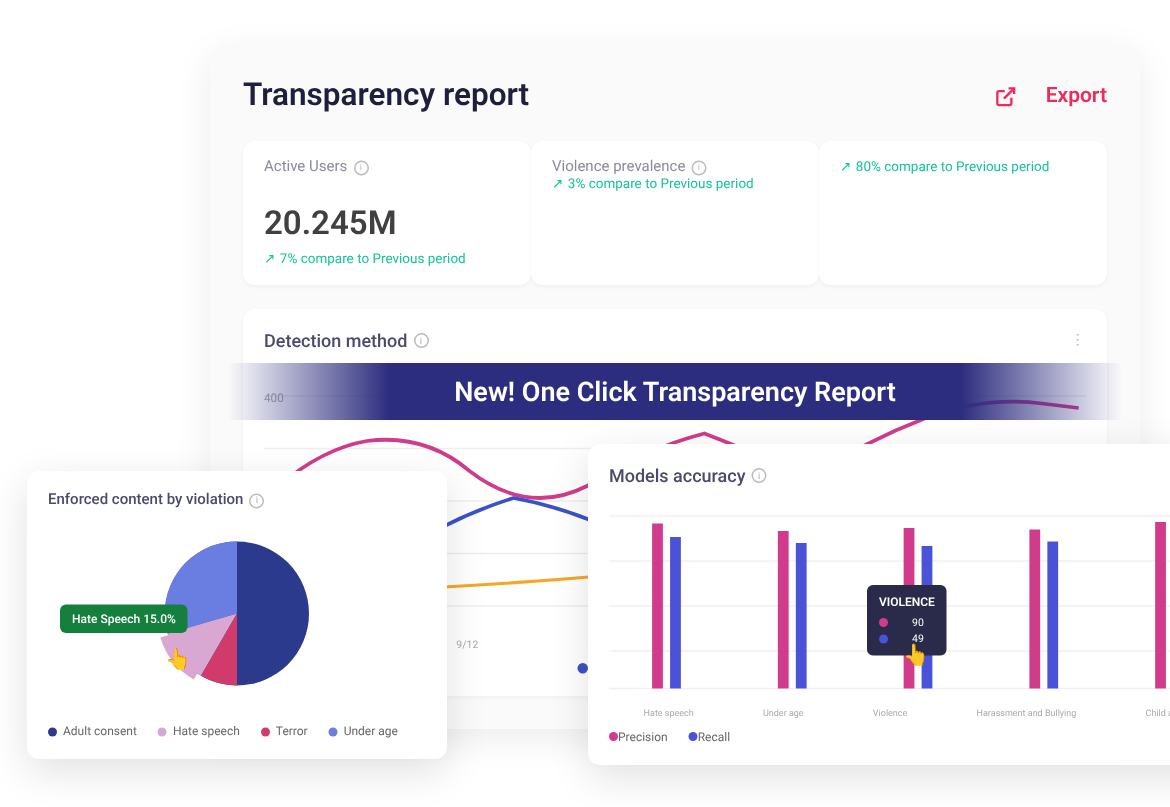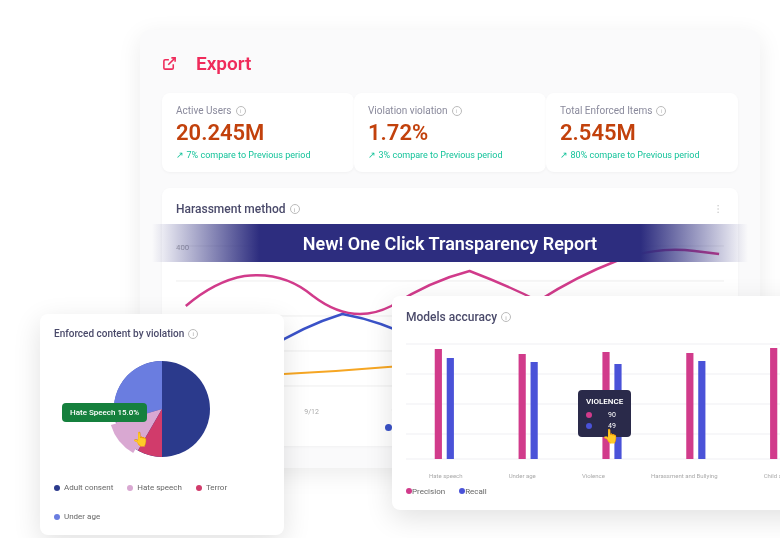--- a/index.html
+++ b/index.html
@@ -1,31 +1,31 @@
 <!DOCTYPE html>
 <html><head>
 <meta charset="utf-8">
 <style>
 *{margin:0;padding:0;box-sizing:border-box;font-family:-apple-system,BlinkMacSystemFont,'Segoe UI',Roboto,sans-serif}
 body{background:#fff;width:780px;height:538px;position:relative;overflow:hidden}
 .main-card{position:absolute;left:140px;top:30px;width:620px;background:#fafafb;border-radius:10px;box-shadow:0 6px 24px rgba(0,0,0,.08);padding:22px}
 .header{display:flex;justify-content:space-between;align-items:center;margin-bottom:18px}
 .title{font-size:21px;font-weight:600;color:#1e1e3d}
-.export{display:flex;align-items:center;gap:19px;color:#ef2b5b;font-weight:600;font-size:19px;cursor:pointer}
+.export{display:flex;align-items:center;gap:19px;color:#ef2b5b;font-weight:600;font-size:14px;cursor:pointer}
 .stats{display:flex;gap:0;margin-bottom:16px}
 .stat-card{flex:1;background:#fff;border-radius:8px;padding:12px 14px;box-shadow:0 1px 3px rgba(0,0,0,.04)}
 .stat-label{font-size:10px;color:#8a8a9c;display:flex;align-items:center;gap:4px}
-.stat-value{font-size:22px;font-weight:600;color:#c2410c;margin:4px 0 5px}
+.stat-value{font-size:22px;font-weight:600;color:#404040;margin:20px 0 5px}
 .stat-trend{font-size:9px;color:#14c39a;display:flex;align-items:center;gap:3px}
 .section{background:#fff;border-radius:8px;padding:14px;box-shadow:0 1px 3px rgba(0,0,0,.04);position:relative}
 .section-header{display:flex;justify-content:space-between;align-items:center;font-size:12px;color:#4a4a6a;font-weight:500}
 .section-title{display:flex;align-items:center;gap:4px}
 .banner{position:absolute;top:36px;left:-10px;right:-10px;height:38px;background:linear-gradient(90deg,rgba(255,255,255,0) 0%,#2d2d7f 18%,#2d2d7f 82%,rgba(255,255,255,0) 100%);color:#fff;font-weight:600;font-size:18px;display:flex;align-items:center;justify-content:center;z-index:5}
 .line-chart{height:180px;position:relative;margin-top:10px}
-.pie-card{position:absolute;left:40px;top:314px;width:244px;background:#fff;border-radius:8px;box-shadow:0 8px 28px rgba(0,0,0,.12);padding:14px;z-index:10}
+.pie-card{position:absolute;left:18px;top:314px;width:280px;background:#fff;border-radius:8px;box-shadow:0 8px 28px rgba(0,0,0,.12);padding:14px;z-index:10}
 .pie-header{font-size:10px;color:#4a4a6a;font-weight:500;display:flex;align-items:center;gap:4px;margin-bottom:10px}
 .pie-wrap{position:relative;display:flex;justify-content:center;margin:8px 0 14px}
 .pie-tooltip{position:absolute;left:8px;top:54px;background:#15803d;color:#fff;font-size:8px;padding:5px 8px;border-radius:4px;font-weight:500;z-index:2}
 .cursor{position:absolute;left:78px;top:82px;z-index:3;font-size:14px}
 .pie-legend{display:flex;flex-wrap:wrap;gap:20px 14px;font-size:8px;color:#666}
 .pie-legend span{display:flex;align-items:center;gap:4px}
 .dot{width:6px;height:6px;border-radius:50%;display:inline-block}
 .bar-card{position:absolute;left:392px;top:296px;width:440px;background:#fff;border-radius:8px;box-shadow:0 8px 28px rgba(0,0,0,.12);padding:14px;z-index:10}
 .bar-chart{height:130px;position:relative;margin:10px 0 8px}
 .bar-tooltip{position:absolute;left:172px;top:56px;background:#2a2a4a;color:#fff;font-size:7px;padding:6px 8px;border-radius:4px;z-index:2;line-height:1.5}
@@ -38,20 +38,21 @@
 .line-legend span{display:flex;align-items:center;gap:5px}
 .ldot{width:7px;height:7px;border-radius:50%}
 .x-labels{display:flex;justify-content:space-around;font-size:7px;color:#aaa;margin-top:2px;padding:0 5px}
 .bar-x{display:flex;justify-content:space-around;font-size:6px;color:#aaa}
 </style>
 </head>
 <body>
 
 <div class="main-card">
   <div class="header">
+    <div class="title">Transparency report</div>
     <div class="export">
       <svg width="15" height="15" viewBox="0 0 24 24" fill="none" stroke="#ef2b5b" stroke-width="2.5">
           <path d="M18 13v6a2 2 0 0 1-2 2H5a2 2 0 0 1-2-2V8a2 2 0 0 1 2-2h6"></path>
           <polyline points="15 3 21 3 21 9"></polyline>
           <line x1="10" y1="14" x2="21" y2="3"></line>
         </svg>
       <span>Export</span>
     </div>
   </div>
 
@@ -59,40 +60,34 @@
     <div class="stat-card">
       <div class="stat-label">
           <span>Active Users</span>
           <span class="info-icon">i</span>
         </div>
       <div class="stat-value">20.245M</div>
       <div class="stat-trend">↗ <span>7% compare to Previous period</span></div>
     </div>
     <div class="stat-card">
       <div class="stat-label">
-          <span>Violation violation</span>
+          <span>Violence prevalence</span>
           <span class="info-icon">i</span>
         </div>
-      <div class="stat-value">1.72%</div>
       <div class="stat-trend">↗ <span>3% compare to Previous period</span></div>
     </div>
     <div class="stat-card">
-      <div class="stat-label">
-          <span>Total Enforced Items</span>
-          <span class="info-icon">i</span>
-        </div>
-      <div class="stat-value">2.545M</div>
       <div class="stat-trend">↗ <span>80% compare to Previous period</span></div>
     </div>
   </div>
 
   <div class="section">
     <div class="section-header">
       <div class="section-title">
-          <span>Harassment method</span>
+          <span>Detection method</span>
           <span class="info-icon">i</span>
         </div>
       <span class="more">⋯</span>
     </div>
     <div class="banner">New! One Click Transparency Report</div>
     <div class="line-chart">
       <svg width="100%" height="100%" viewBox="0 0 560 180" preserveAspectRatio="none">
         <g stroke="#eee" stroke-width="1">
           <line x1="0" y1="20" x2="560" y2="20"></line>
             <line x1="0" y1="55" x2="560" y2="55"></line>

